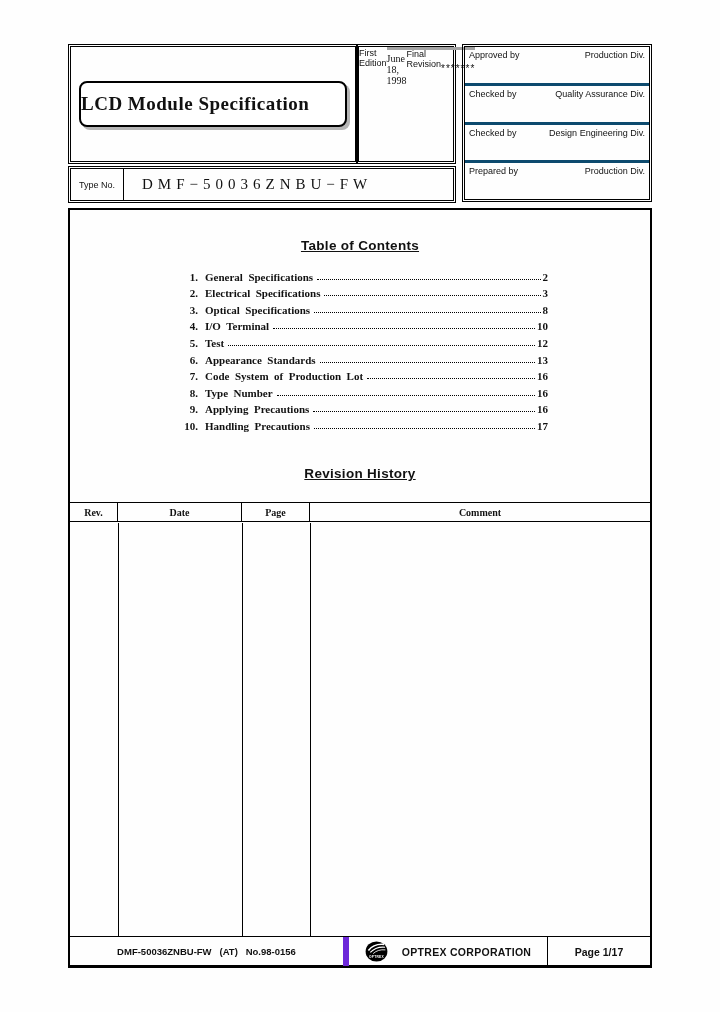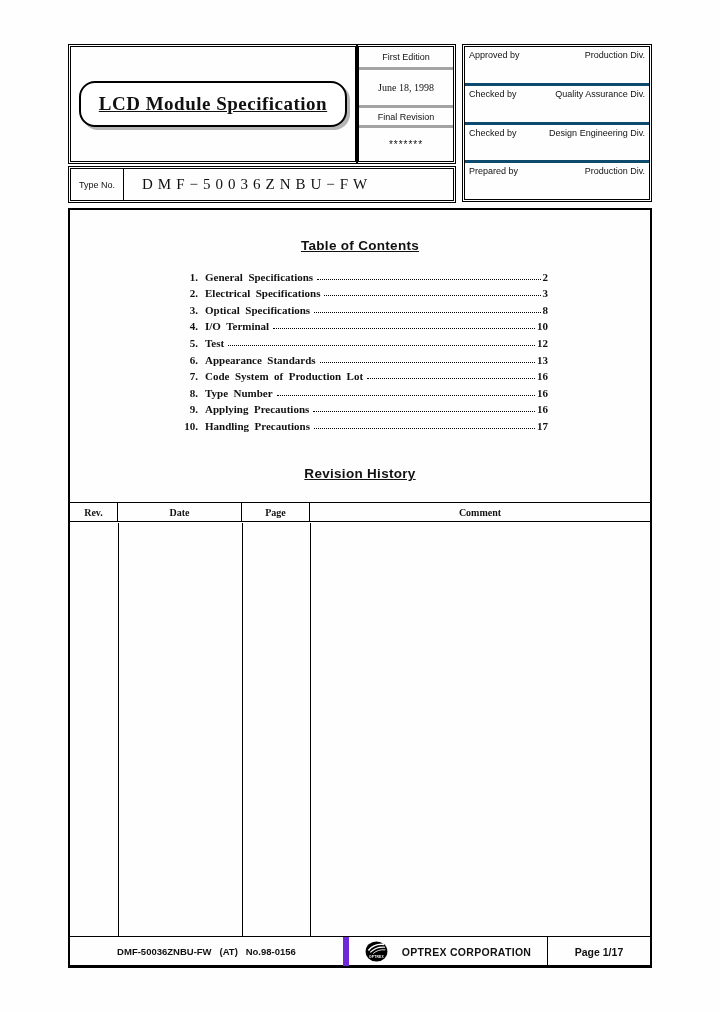--- a/index.html
+++ b/index.html
@@ -3,28 +3,28 @@
 <meta charset="utf-8">
 <style>
   html,body{margin:0;padding:0;background:#ffffff;}
   .page{position:relative;width:720px;height:1012px;background:#fefefe;overflow:hidden;
         font-family:"Liberation Sans",sans-serif;color:#111;}
   .abs{position:absolute;box-sizing:border-box;}
 
   
   .title-box{left:68px;top:44px;width:290px;height:120px;border:3px double #000;
              display:flex;align-items:center;justify-content:center;}
-  .title-pill{width:264px;height:42px;border:2px solid #000;border-radius:16px;
-              box-shadow:3px 3px 0 #b5b5b5;display:flex;align-items:center;justify-content:center;
-              background:#fff;text-decoration:underline;}
+  .title-pill{width:264px;height:42px;border:2px solid #000;border-radius:8px;
+              box-shadow:3px 3px 0 #b5b5b5;display:flex;align-items:center;
+              background:#fff;}
   .title-pill span{font-family:"Liberation Serif",serif;font-weight:bold;font-size:19px;
                    letter-spacing:.5px;white-space:pre;}
 
   .edition-col{left:356px;top:44px;width:100px;height:120px;border:3px double #000;
-               display:flex;flex-direction:column;}
+               display:flex;flex-direction:row;}
   .edition-row{display:flex;align-items:center;justify-content:center;font-size:9px;}
   .edition-row+.edition-row{border-top:3px solid #a3a3a3;}
   .edition-row:nth-child(1){height:22px;}
   .edition-row:nth-child(2){height:38px;font-family:"Liberation Serif",serif;font-size:10px;}
   .edition-row:nth-child(3){height:18px;}
   .edition-row:nth-child(4){height:36px;font-size:10px;letter-spacing:1px;}
 
   .approval-col{left:462px;top:44px;width:190px;height:158px;border:3px double #000;
                 display:flex;flex-direction:column;}
   .approval-row{flex:1;display:flex;justify-content:space-between;align-items:flex-start;

